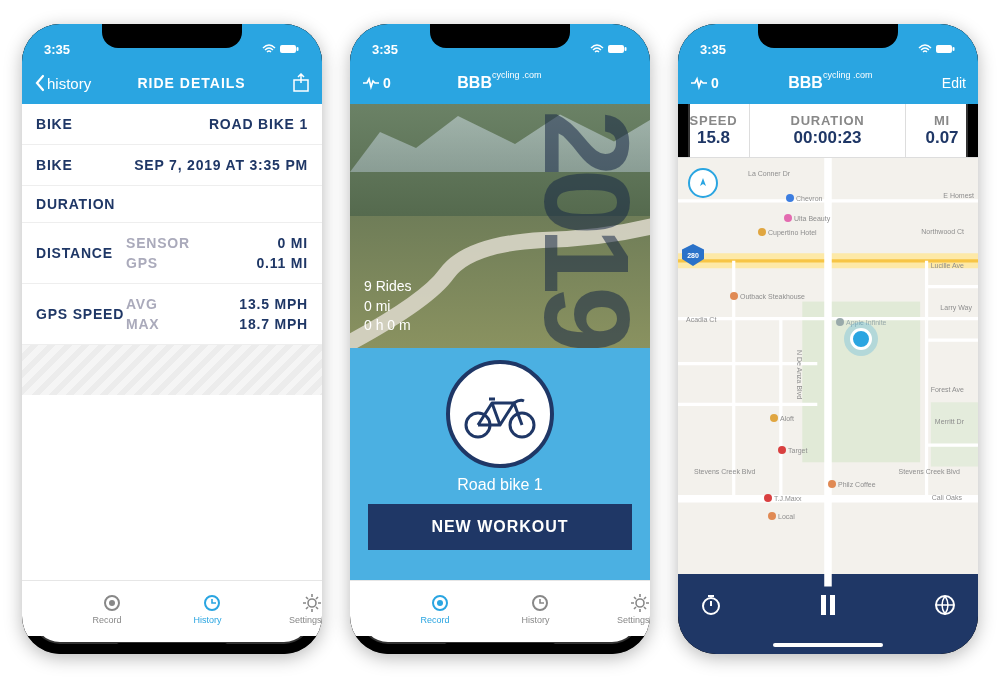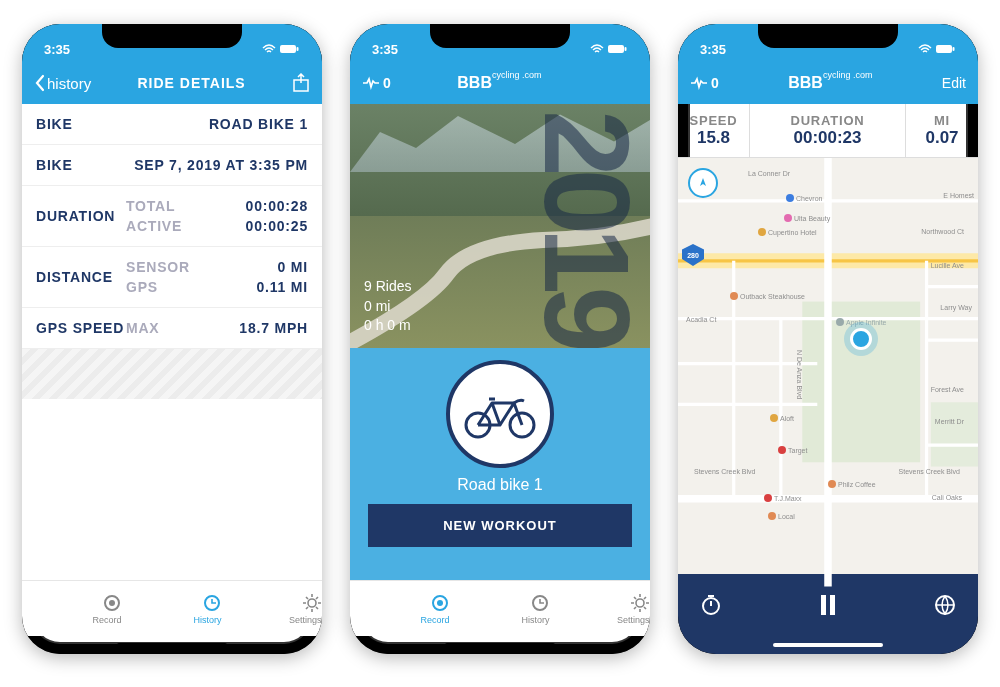--- a/index.html
+++ b/index.html
@@ -115,21 +115,21 @@
     flex:1; background:#4bb0e2; display:flex; flex-direction:column; align-items:center;
     padding:12px 18px 10px 18px;
   }
   .bike-circ {
     width:108px; height:108px; border-radius:999px; background:#fff;
     border:4px solid #1f3766; display:flex; align-items:center; justify-content:center;
   }
   .bike-name { color:#fff; margin-top:8px; font-size:16px;}
   .new-workout {
     margin-top:10px; align-self:stretch; background:#1f3766; color:#fff;
-    text-align:center; padding:14px 0; font-weight:700; letter-spacing:1px; font-size:13px;
+    text-align:center; padding:14px 0; font-weight:700; letter-spacing:1px; font-size:16px;
   }
   .p2 .tabbar { background:#fff;}
 
   
   .p3-header {
     background:#2aa5e1; color:#fff; height:42px;
     display:flex; align-items:center; justify-content:space-between;
     padding:0 12px; font-size:14px;
   }
   .edit { font-size:14px; font-weight:400;}
@@ -210,48 +210,42 @@
       <div class="row">
         <span class="lab">BIKE</span>
         <span class="val">ROAD BIKE 1</span>
       </div>
       <div class="row">
         <span class="lab">BIKE</span>
         <span class="val">SEP 7, 2019 AT 3:35 PM</span>
       </div>
       <div class="row multi">
         <span class="lab">DURATION</span>
-        <div class="sub">
-          <div class="subrow">
-              <span class="sl">TOTAL</span>
-              <span class="sv">00:00:28</span>
-            </div>
-          <div class="subrow">
-              <span class="sl">ACTIVE</span>
-              <span class="sv">00:00:25</span>
-            </div>
-        </div>
       </div>
       <div class="row multi">
         <span class="lab">DISTANCE</span>
         <div class="sub">
           <div class="subrow">
               <span class="sl">SENSOR</span>
               <span class="sv">0 MI</span>
             </div>
           <div class="subrow">
               <span class="sl">GPS</span>
               <span class="sv">0.11 MI</span>
             </div>
         </div>
       </div>
       <div class="row multi">
         <span class="lab">GPS SPEED</span>
         <div class="sub">
           <div class="subrow">
+              <span class="sl">AVG</span>
+              <span class="sv">13.5 MPH</span>
+            </div>
+          <div class="subrow">
               <span class="sl">MAX</span>
               <span class="sv">18.7 MPH</span>
             </div>
         </div>
       </div>
       <div class="p1-hatch"></div>
     </div>
 
     <div class="tabbar">
       <div class="tab">

